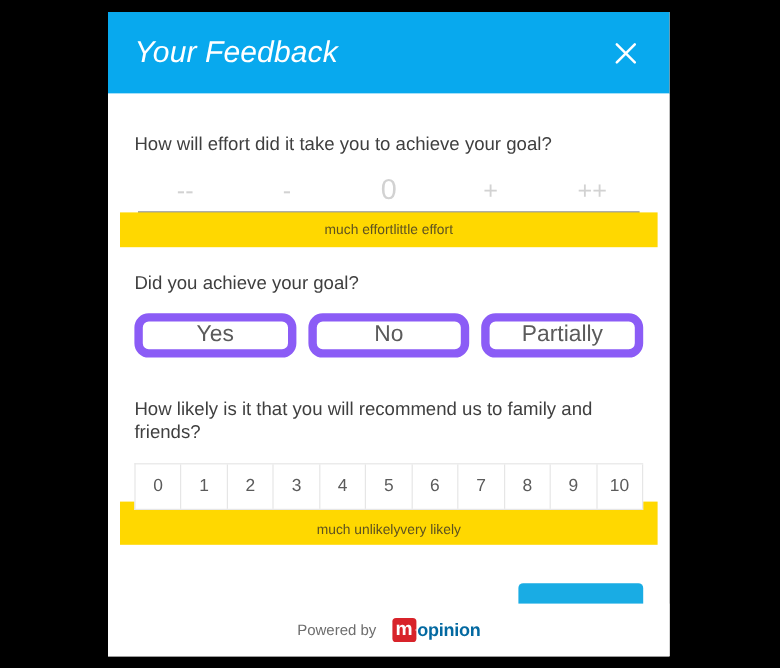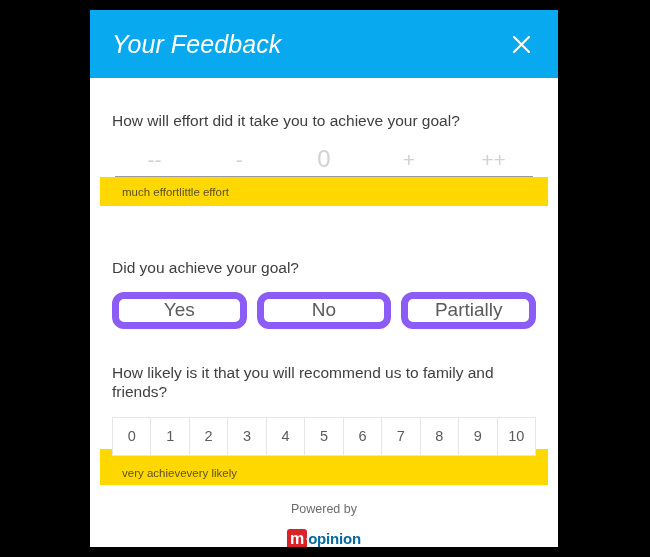--- a/index.html
+++ b/index.html
@@ -94,30 +94,30 @@
   .effort-rule {
     height: 3px;
     background: #9a9a9a;
     margin: 4px 3px 0 3px;
   }
   .yellow-bar {
     background: #ffd800;
     height: 29px;
     display: flex;
     align-items: center;
-    justify-content: flex-start;
+    justify-content: center;
     padding: 0 22px;
     font-size: 11.5px;
     color: #5e5220;
     margin: 0 -12px;
   }
   .yellow-bar.effort-bar { margin-top: -2px; }
 
   
-  .block-goal { padding-top: 52px; }
+  .block-goal { padding-top: 21px; }
   .goal-options {
     display: flex;
     margin-top: 14px;
     gap: 10px;
   }
   .goal-btn {
     flex: 1 1 0;
     height: 37px;
     border: 7px solid #8b5cf6;
     background: #ffffff;
@@ -193,21 +193,20 @@
     position: absolute;
     left: 0;
     bottom: 0;
     width: 100%;
     height: 44px;
     display: flex;
     align-items: center;
     justify-content: center;
     gap: 13px;
     background: #fff;
-    flex-direction: column;
   }
   .powered-text {
     font-size: 12.5px;
     color: #6d6d6d;
   }
   .brand {
     display: flex;
     align-items: center;
     gap: 1px;
   }
@@ -300,21 +299,21 @@
           <div class="nps-cell">3</div>
           <div class="nps-cell">4</div>
           <div class="nps-cell">5</div>
           <div class="nps-cell">6</div>
           <div class="nps-cell">7</div>
           <div class="nps-cell">8</div>
           <div class="nps-cell">9</div>
           <div class="nps-cell">10</div>
         </div>
         <div class="yellow-bar nps-bar">
-          <span>very achieve</span>
+          <span>much unlikely</span>
           <span>very likely</span>
         </div>
       </div>
     </div>
 
     <div class="send-row">
       <button class="send-btn">
         <span>Send</span>
         <span>
           <svg width="19" height="19" viewBox="0 0 24 24" aria-hidden="true">

